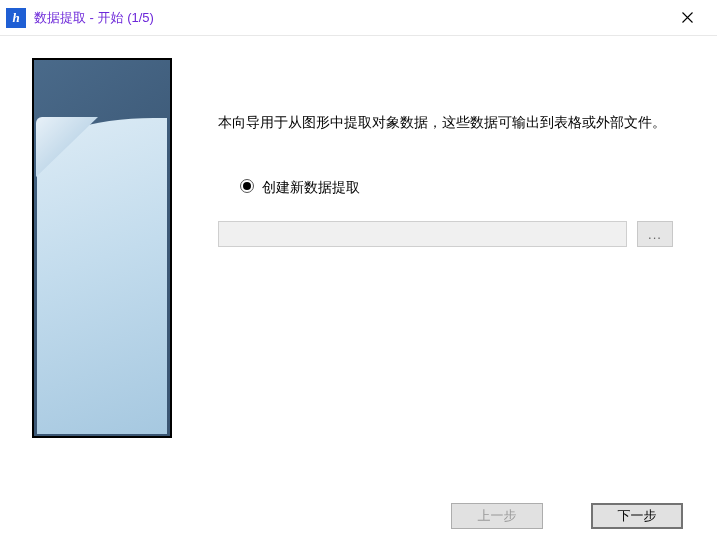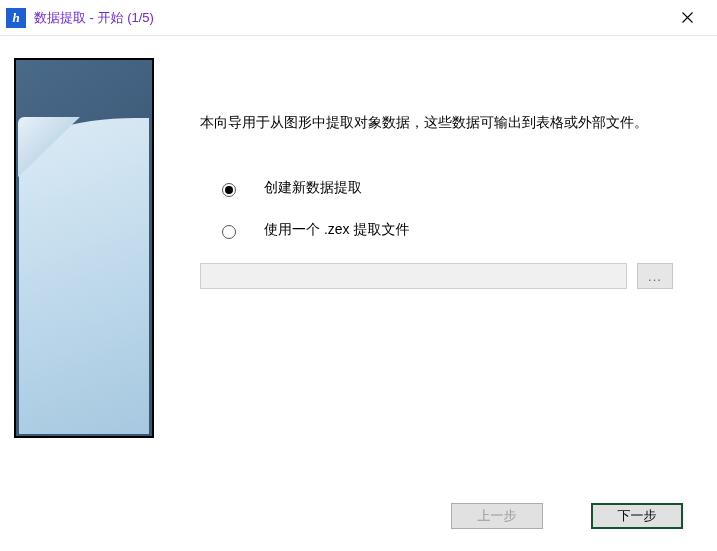--- a/index.html
+++ b/index.html
@@ -41,21 +41,21 @@
       align-items: center;
       justify-content: center;
       font-size: 16px;
       font-family: Arial, sans-serif;
       color: #000;
       cursor: pointer;
     }
 
     .content {
       display: flex;
-      padding: 22px 22px 0 14px;
+      padding: 22px 22px 0 32px;
       height: 438px;
     }
     .preview-panel {
       width: 140px;
       height: 380px;
       border: 2px solid #000;
       flex-shrink: 0;
       background: linear-gradient(145deg, #4a6a8a 0%, #3d5a78 40%, #3a5572 100%);
       position: relative;
       overflow: hidden;
@@ -85,24 +85,23 @@
       flex: 1;
       padding: 54px 22px 0 46px;
     }
     .intro {
       font-size: 14px;
       line-height: 1.5;
       margin-bottom: 46px;
     }
     .option-row {
       display: flex;
-      align-items: flex-end;
+      align-items: flex-start;
       margin-bottom: 24px;
       margin-left: 22px;
-      gap: 20px;
     }
     .radio {
       width: 14px;
       height: 14px;
       border: 1px solid #555;
       border-radius: 50%;
       margin-right: 8px;
       position: relative;
       flex-shrink: 0;
       background: #fff;
@@ -164,21 +163,21 @@
       display: flex;
       align-items: center;
       justify-content: center;
       cursor: pointer;
     }
     .btn.disabled {
       color: #9a9a9a;
       cursor: default;
     }
     .btn.primary {
-      border: 2px solid #14532d;
+      border: 2px solid #737373;
       background: #e1e1e1;
     }
   </style>
 </head>
 <body>
 
 <div class="titlebar">
   <div class="app-icon">h</div>
   <div class="title">数据提取 - 开始 (1/5)</div>
   <div class="close-btn">
@@ -194,24 +193,20 @@
   </div>
 
   <div class="right-area">
     <div class="intro">本向导用于从图形中提取对象数据，这些数据可输出到表格或外部文件。</div>
 
     <div class="option-row">
       <div class="radio selected"></div>
       <div class="option-label">创建新数据提取</div>
     </div>
 
-    <div class="option-row">
-      <div class="radio"></div>
-      <div class="option-label">使用一个 .zex 提取文件</div>
-    </div>
 
     <div class="file-row">
       <input class="file-input" type="text" disabled="" value="" style="">
       <div class="browse-btn">...</div>
     </div>
   </div>
 </div>
 
 <div class="button-row">
   <button class="btn disabled">上一步</button>

